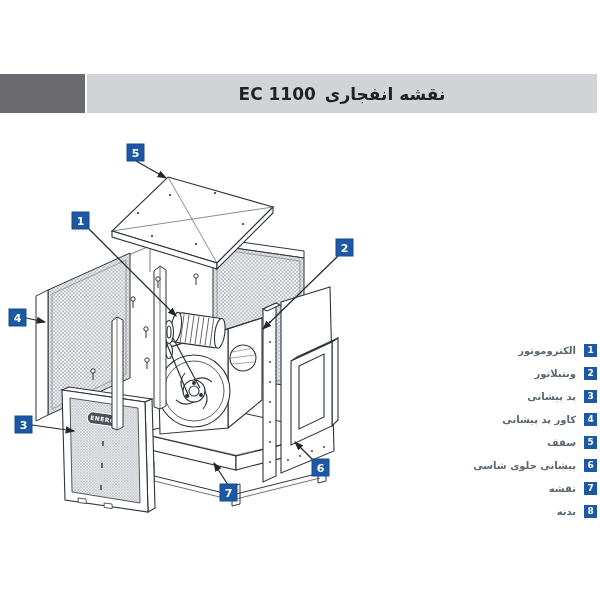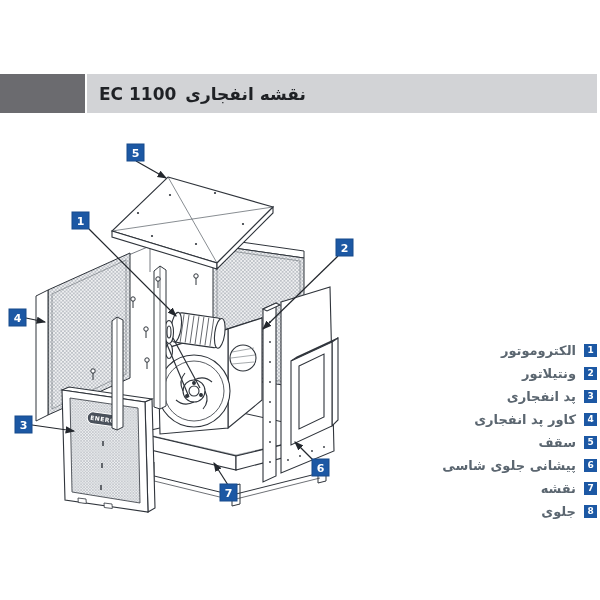--- a/index.html
+++ b/index.html
@@ -5,36 +5,36 @@
   html,body{margin:0;padding:0;}
   body{
     width:600px;height:600px;background:#ffffff;overflow:hidden;position:relative;
     font-family:"DejaVu Sans",sans-serif;
   }
   
   .header{position:absolute;top:74px;left:0;width:600px;height:39px;}
   .header-box{position:absolute;left:0;top:0;width:85px;height:39px;background:var(--box-color,#6b6b6f);}
   .header-bar{
     position:absolute;left:87px;top:0;width:510px;height:39px;background:var(--bar-color,#d2d3d6);
-    display:flex;align-items:center;justify-content:flex-start;box-sizing:border-box;padding:0 12px;
+    display:flex;align-items:center;justify-content:center;box-sizing:border-box;padding:0 12px;
   }
   .title{direction:rtl;font-size:17px;font-weight:bold;color:var(--title-color,#1f2125);white-space:nowrap;letter-spacing:0;}
   .title .model{margin-right:9px;font-weight:bold;}
   
   #diagram{position:absolute;left:0;top:0;width:600px;height:600px;}
   
   .legend{
     position:absolute;top:344px;right:3px;width:220px;direction:rtl;
   }
   .legend-row{display:flex;align-items:center;justify-content:flex-start;height:13px;margin-bottom:10px;column-gap:8px;}
   .legend-num{
     flex:0 0 13px;width:13px;height:13px;background:var(--accent,#1c58a4);
     color:#fff;font-size:9px;font-weight:bold;display:inline-flex;align-items:center;justify-content:center;line-height:1;
   }
-  .legend-label{font-size:13px;font-weight:700;color:var(--legend-text,#5b6670);white-space:nowrap;line-height:1;}
+  .legend-label{font-size:10px;font-weight:700;color:var(--legend-text,#5b6670);white-space:nowrap;line-height:1;}
 </style>
 </head>
 <body style="--accent: #1c58a4; --legend-text: #5b6670; --bar-color: #d2d3d6; --box-color: #6b6b6f; --title-color: #1f2125;">
 
 <div class="header">
   <div class="header-box"></div>
   <div class="header-bar">
     <span class="title"><span>نقشه انفجاری</span><span class="model">EC 1100</span></span>
   </div>
 </div>
@@ -249,35 +249,35 @@
     <div class="legend-row">
       <span class="legend-num">1</span>
       <span class="legend-label">الکتروموتور</span>
     </div>
     <div class="legend-row">
       <span class="legend-num">2</span>
       <span class="legend-label">ونتیلاتور</span>
     </div>
     <div class="legend-row">
       <span class="legend-num">3</span>
-      <span class="legend-label">پد انفجاری</span>
+      <span class="legend-label">پد پیشانی</span>
     </div>
     <div class="legend-row">
       <span class="legend-num">4</span>
-      <span class="legend-label">کاور پد انفجاری</span>
+      <span class="legend-label">کاور پد پیشانی</span>
     </div>
     <div class="legend-row">
       <span class="legend-num">5</span>
       <span class="legend-label">سقف</span>
     </div>
     <div class="legend-row">
       <span class="legend-num">6</span>
       <span class="legend-label">پیشانی جلوی شاسی</span>
     </div>
     <div class="legend-row">
       <span class="legend-num">7</span>
       <span class="legend-label">نقشه</span>
     </div>
     <div class="legend-row">
       <span class="legend-num">8</span>
-      <span class="legend-label">جلوی</span>
+      <span class="legend-label">بدنه</span>
     </div>
   </div>
 
 </body></html>

